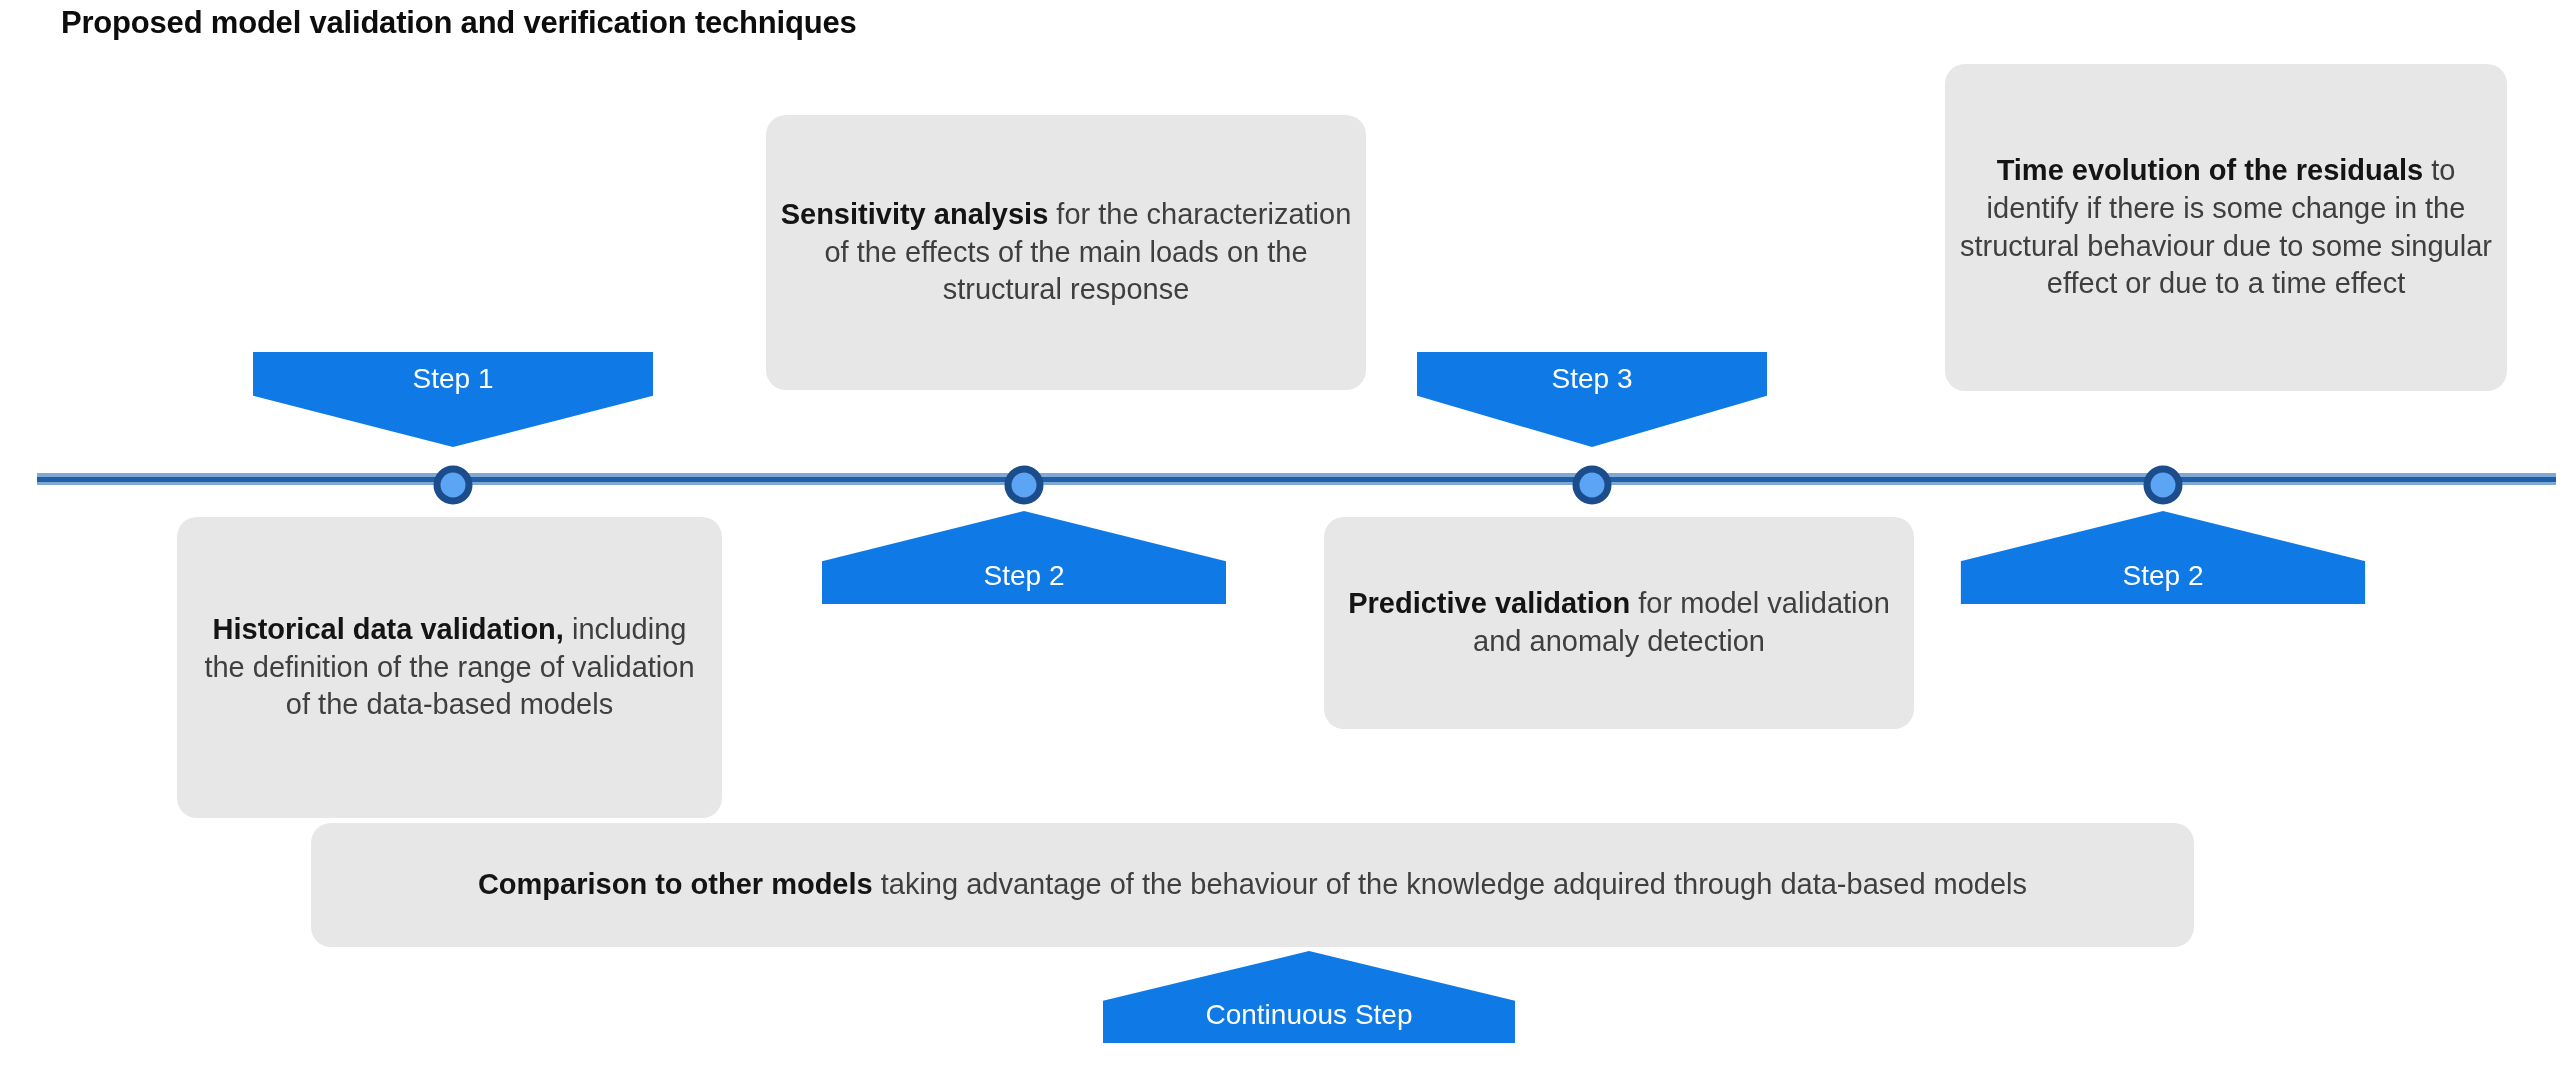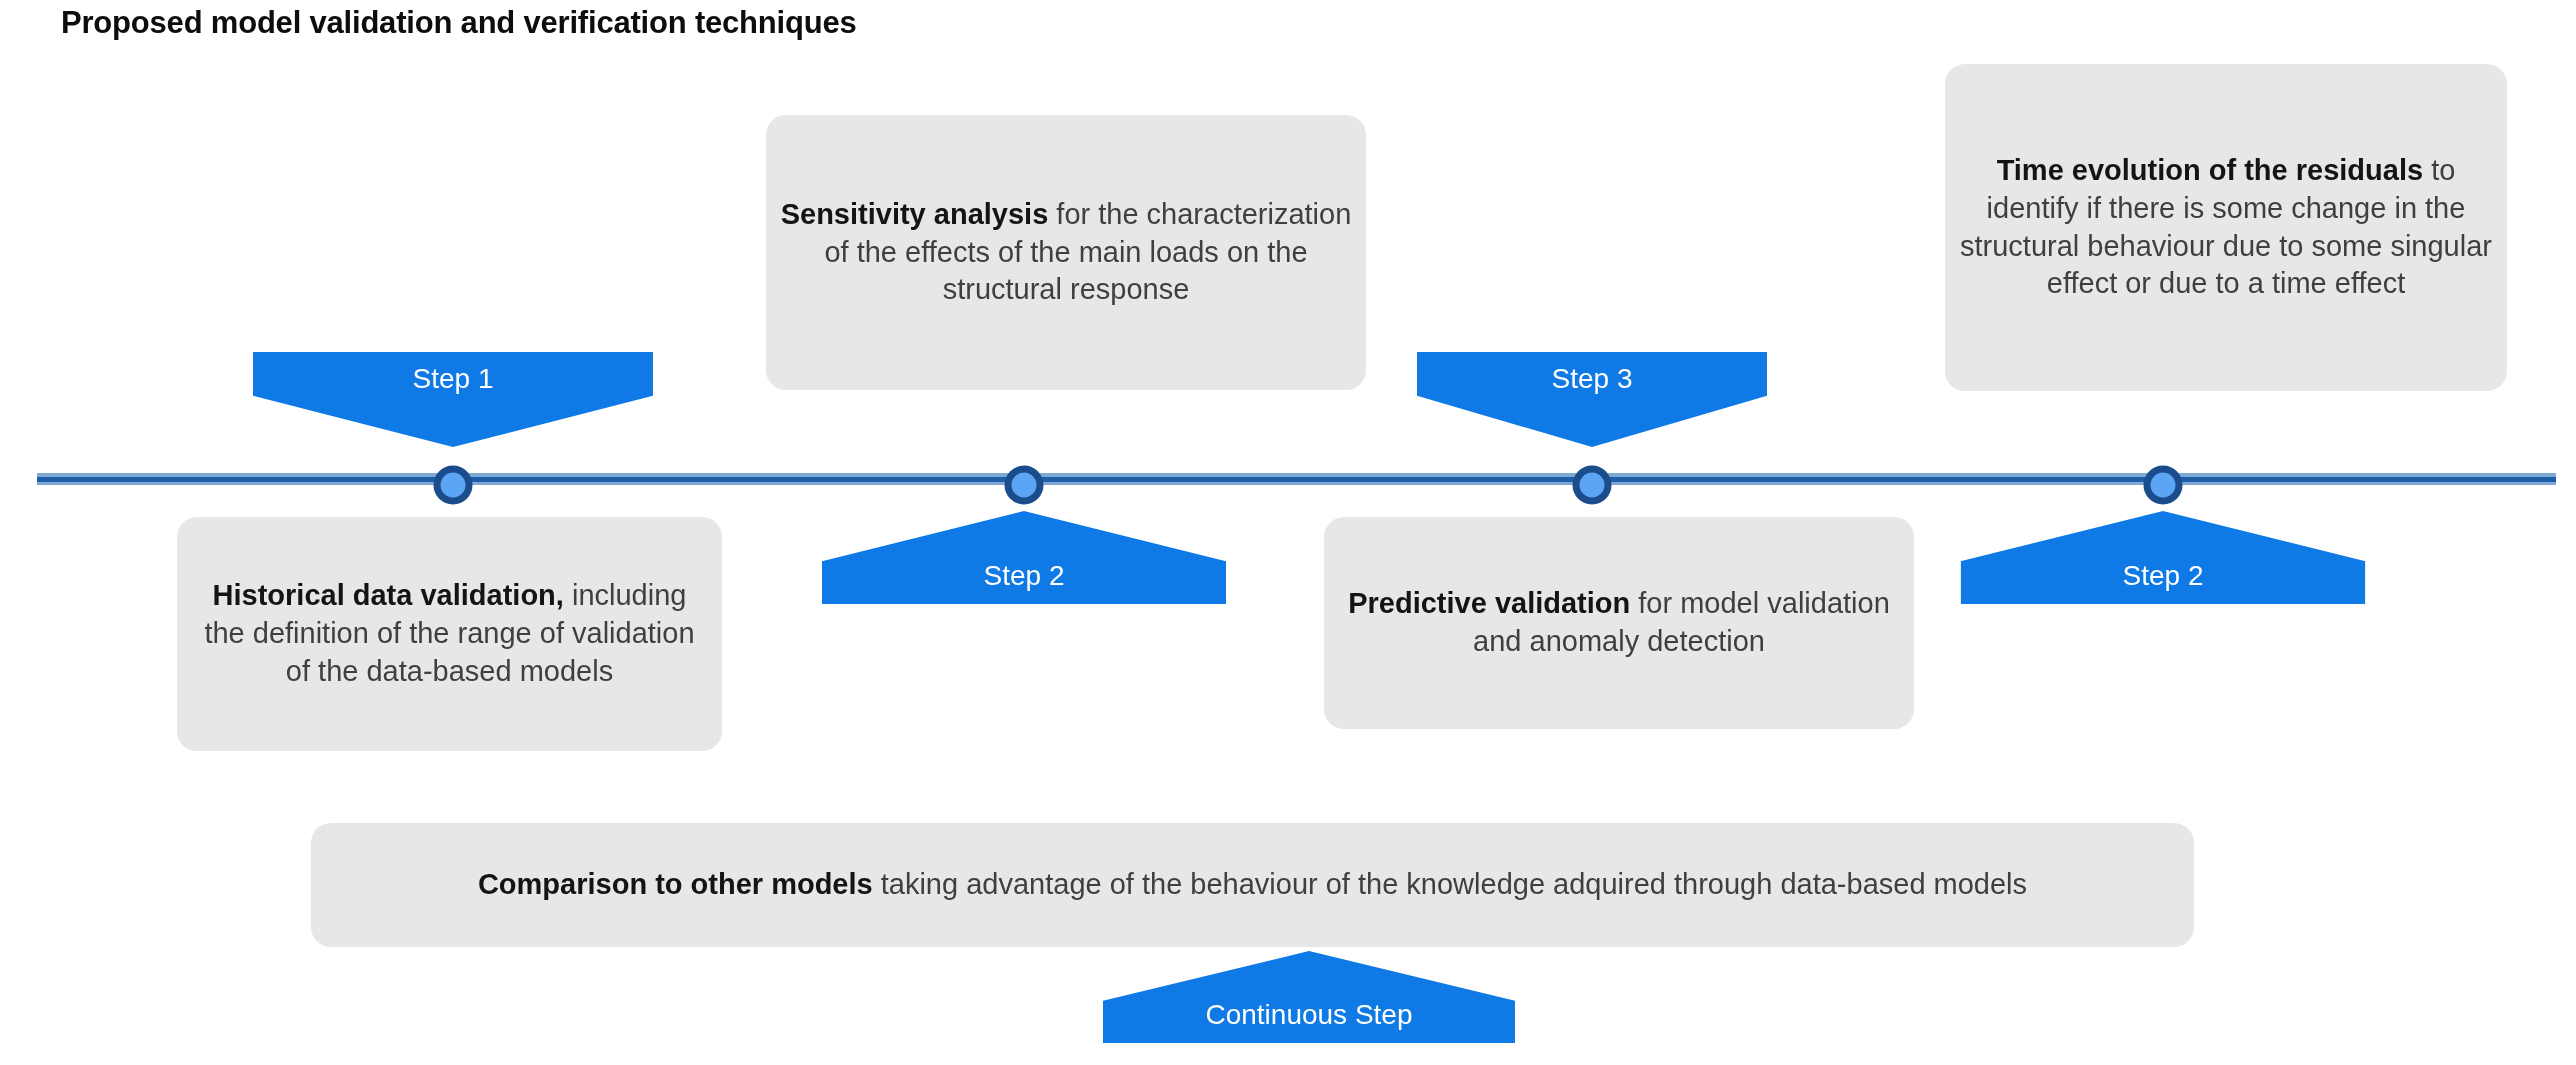--- a/index.html
+++ b/index.html
@@ -136,21 +136,21 @@
     <div class="axis-inner"></div>
   </div>
 
   <div class="banner down" style="left:453px; top:352px; width:400px; height:95px;">
     <div class="banner-shape"></div>
     <div class="banner-label">Step 1</div>
   </div>
 
   <div class="node-circle" style="left:453px; top:485px;"></div>
 
-  <div class="info-card vcenter" style="left:177px; top:517px; width:545px; height:234px;">
+  <div class="info-card vcenter" style="left:177px; top:517px; width:545px; height:301px;">
     <span class="card-inner">
       <b>Historical data validation,</b><span> including the definition of the range of validation of the data-based models</span>
     </span>
   </div>
 
   <div class="info-card vcenter" style="left:766px; top:115px; width:600px; height:275px;">
     <span class="card-inner">
       <b>Sensitivity analysis</b><span> for the characterization of the effects of the main loads on the structural response</span>
     </span>
   </div>

